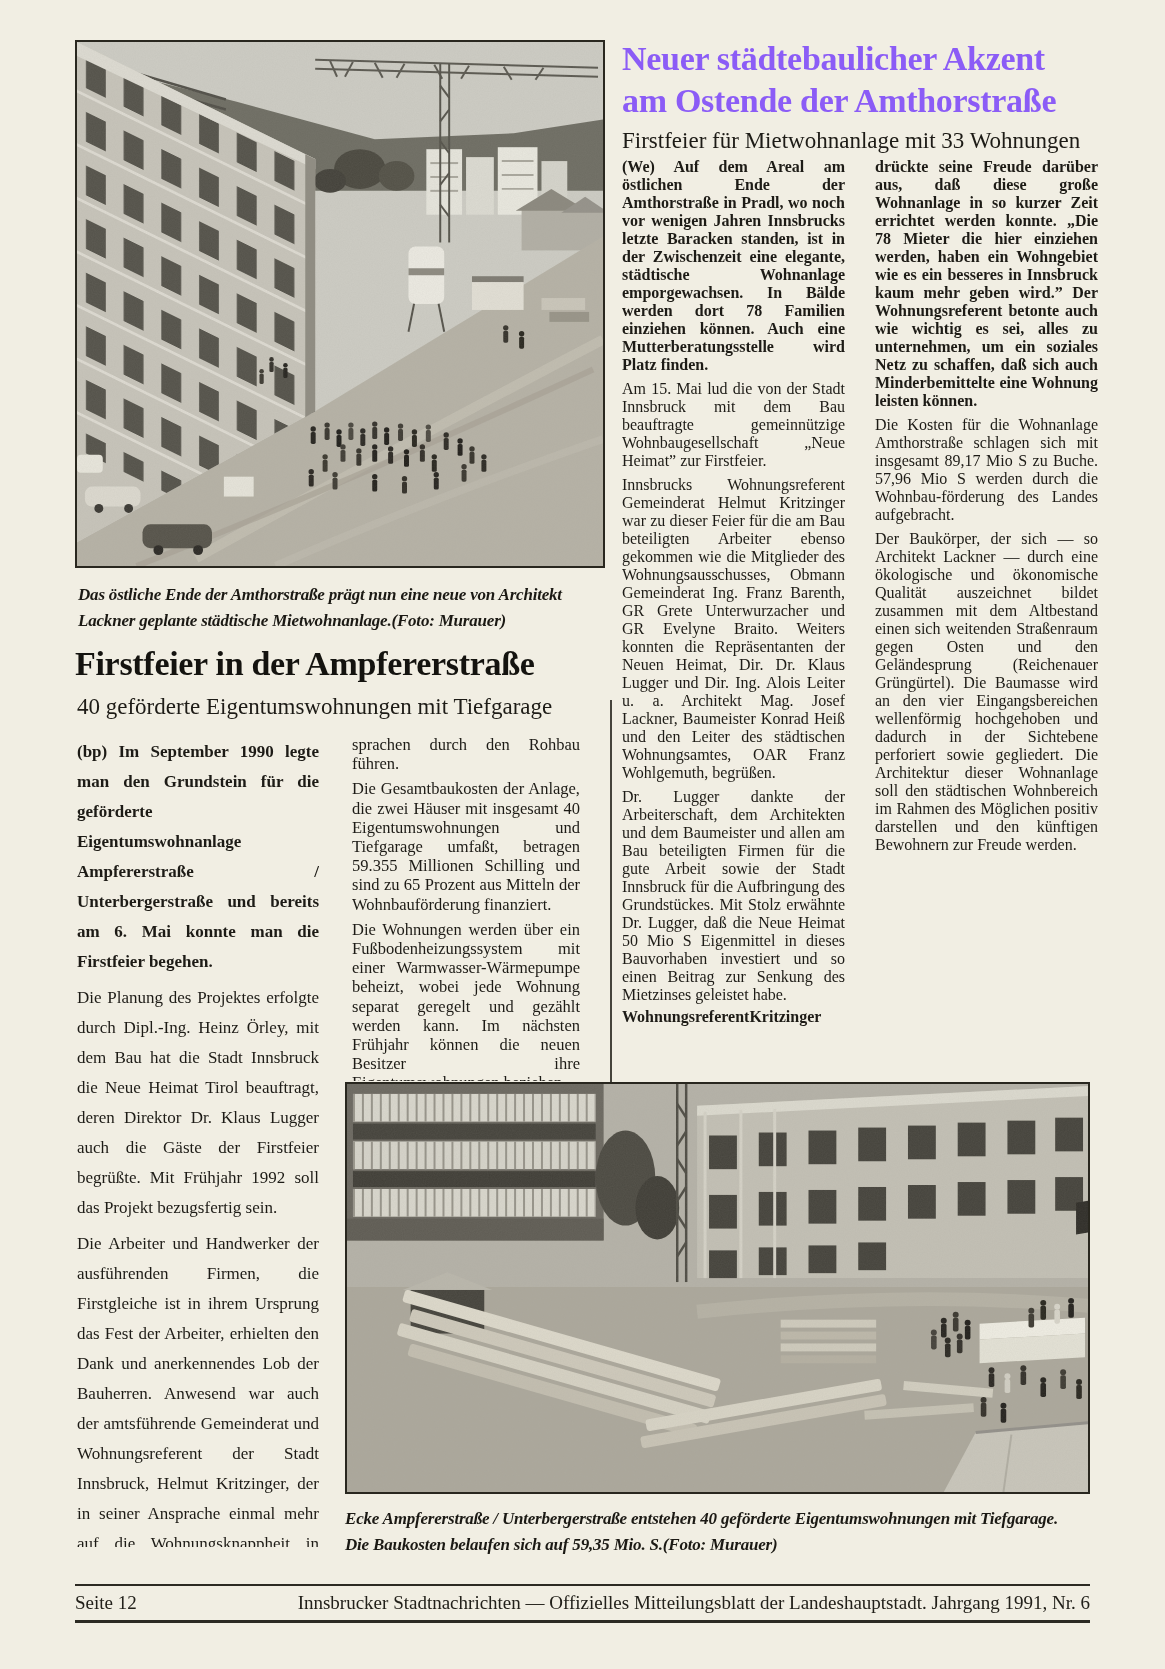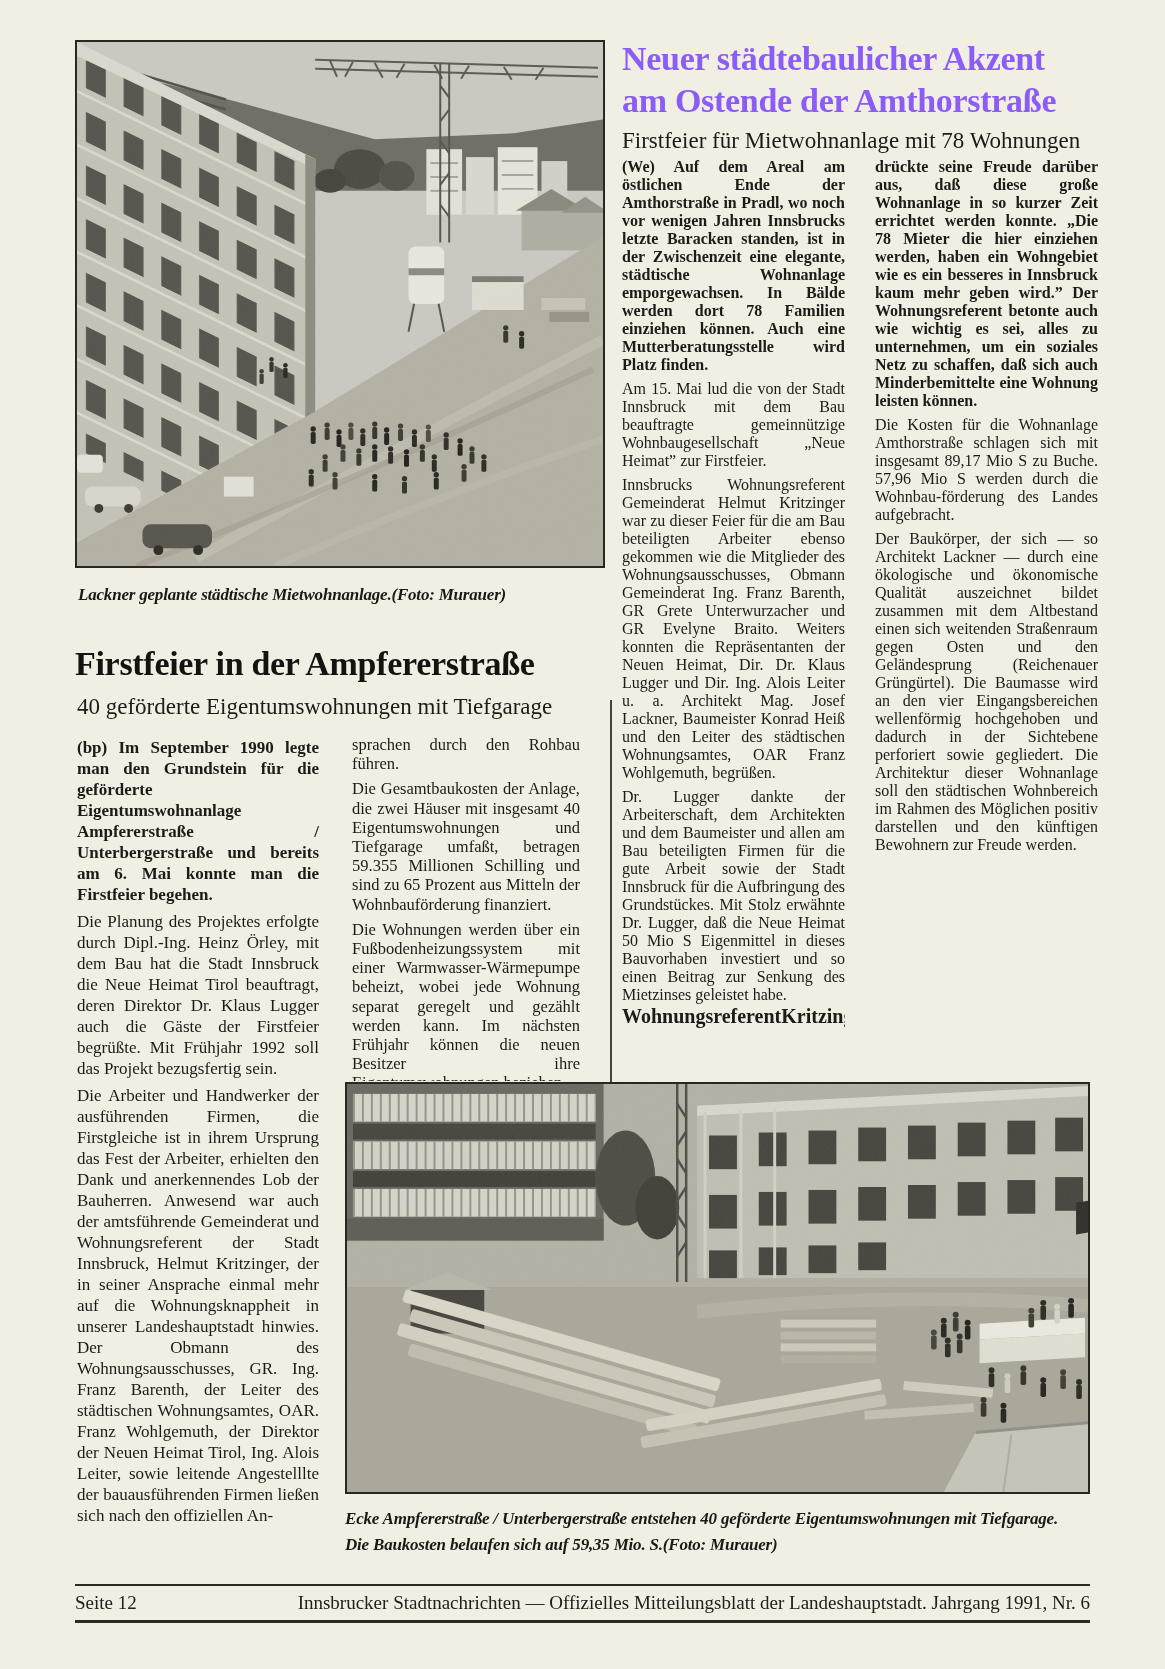--- a/index.html
+++ b/index.html
@@ -12,23 +12,23 @@
   .abs{position:absolute;}
   
   .h1{font-weight:bold;font-size:34px;line-height:42px;letter-spacing:-0.3px;color:#8b5cf6;}
   .sub{font-size:23px;line-height:30px;color:#1d1b16;}
   .h2{font-weight:bold;font-size:34px;line-height:44px;letter-spacing:-0.3px;color:#14130f;}
   
   .col{overflow:hidden;text-align:justify;}
   .col p{margin:0 0 0 0;padding:0;}
   .col p + p{margin-top:6px;}
   .lead{font-weight:bold;}
-  .a2c1 p{font-size:17px;line-height:21px;}
+  .a2c1 p{font-size:17px;line-height:30px;}
   .a2c2 p{font-size:16.5px;line-height:19.2px;}
-  .sig{display:flex;font-weight:bold;font-size:20px;line-height:21.4px;margin-top:2px;}
+  .sig{display:flex;font-weight:bold;font-size:16px;line-height:21.4px;margin-top:2px;}
   
   .photo{border:2px solid #29271f;background:#b9b6ab;box-sizing:border-box;}
   .photo svg{display:block;width:100%;height:100%;}
   
   .cap{font-style:italic;font-weight:bold;font-size:17px;line-height:26px;letter-spacing:-0.2px;color:#1b1914;}
   .cap .row{display:flex;justify-content:flex-start;white-space:nowrap;}
   .rule-v{background:#45433b;}
   .rule-h{background:#2c2a23;}
   .footer-text{font-size:19px;line-height:26px;color:#22201a;}
 </style>
@@ -164,39 +164,40 @@
       <circle cx="122" cy="512" r="5" fill="#2b2925"></circle>
     <rect x="0" y="416" width="26" height="18" rx="4" fill="#e8e6dc"></rect>
     <rect width="530" height="528" filter="url(#g1)" opacity="0.22"></rect>
   </svg>
 </div>
 
 <div class="abs h1" style="left:622px;top:38px;width:480px;">
   <div>Neuer städtebaulicher Akzent</div>
   <div>am Ostende der Amthorstraße</div>
 </div>
-<div class="abs sub" style="left:622px;top:126px;width:480px;">Firstfeier für Mietwohnanlage mit 78 Wohnungen</div>
+<div class="abs sub" style="left:622px;top:126px;width:480px;">Firstfeier für Mietwohnanlage mit 33 Wohnungen</div>
 
 <div class="abs col a1" style="left:622px;top:158px;width:223px;height:984px;">
   <p class="lead">(We) Auf dem Areal am östlichen Ende der Amthorstraße in Pradl, wo noch vor wenigen Jahren Innsbrucks letzte Baracken standen, ist in der Zwischenzeit eine elegante, städtische Wohnanlage emporgewachsen. In Bälde werden dort 78 Familien einziehen können. Auch eine Mutterberatungsstelle wird Platz finden.</p>
   <p>Am 15. Mai lud die von der Stadt Innsbruck mit dem Bau beauftragte gemeinnützige Wohnbaugesellschaft „Neue Heimat” zur Firstfeier.</p>
   <p>Innsbrucks Wohnungsreferent Gemeinderat Helmut Kritzinger war zu dieser Feier für die am Bau beteiligten Arbeiter ebenso gekommen wie die Mitglieder des Wohnungsausschusses, Obmann Gemeinderat Ing. Franz Barenth, GR Grete Unterwurzacher und GR Evelyne Braito. Weiters konnten die Repräsentanten der Neuen Heimat, Dir. Dr. Klaus Lugger und Dir. Ing. Alois Leiter u. a. Architekt Mag. Josef Lackner, Baumeister Konrad Heiß und den Leiter des städtischen Wohnungsamtes, OAR Franz Wohlgemuth, begrüßen.</p>
   <p>Dr. Lugger dankte der Arbeiterschaft, dem Architekten und dem Baumeister und allen am Bau beteiligten Firmen für die gute Arbeit sowie der Stadt Innsbruck für die Aufbringung des Grundstückes. Mit Stolz erwähnte Dr. Lugger, daß die Neue Heimat 50 Mio S Eigenmittel in dieses Bauvorhaben investiert und so einen Beitrag zur Senkung des Mietzinses geleistet habe.</p>
   <div class="sig">
     <span>Wohnungsreferent</span>
     <span>Kritzinger</span>
   </div>
 </div>
 <div class="abs col a1" style="left:875px;top:158px;width:223px;height:984px;">
   <p class="lead">drückte seine Freude darüber aus, daß diese große Wohnanlage in so kurzer Zeit errichtet werden konnte. „Die 78 Mieter die hier einziehen werden, haben ein Wohngebiet wie es ein besseres in Innsbruck kaum mehr geben wird.” Der Wohnungsreferent betonte auch wie wichtig es sei, alles zu unternehmen, um ein soziales Netz zu schaffen, daß sich auch Minderbemittelte eine Wohnung leisten können.</p>
   <p>Die Kosten für die Wohnanlage Amthorstraße schlagen sich mit insgesamt 89,17 Mio S zu Buche. 57,96 Mio S werden durch die Wohnbau-förderung des Landes aufgebracht.</p>
   <p>Der Baukörper, der sich — so Architekt Lackner — durch eine ökologische und ökonomische Qualität auszeichnet bildet zusammen mit dem Altbestand einen sich weitenden Straßenraum gegen Osten und den Geländesprung (Reichenauer Grüngürtel). Die Baumasse wird an den vier Eingangsbereichen wellenförmig hochgehoben und dadurch in der Sichtebene perforiert sowie gegliedert. Die Architektur dieser Wohnanlage soll den städtischen Wohnbereich im Rahmen des Möglichen positiv darstellen und den künftigen Bewohnern zur Freude werden.</p>
 </div>
 
 <div class="abs cap" style="left:78px;top:582px;width:500px;">
+  <div>Das östliche Ende der Amthorstraße prägt nun eine neue von Architekt</div>
   <div class="row">
     <span>Lackner geplante städtische Mietwohnanlage.</span>
     <span>(Foto: Murauer)</span>
   </div>
 </div>
 
 <div class="abs rule-v" style="left:610px;top:700px;width:2px;height:382px;"></div>
 
 <div class="abs h2" style="left:75px;top:642px;width:520px;">Firstfeier in der Ampfererstraße</div>
 <div class="abs sub" style="left:77px;top:692px;width:520px;">40 geförderte Eigentumswohnungen mit Tiefgarage</div>

